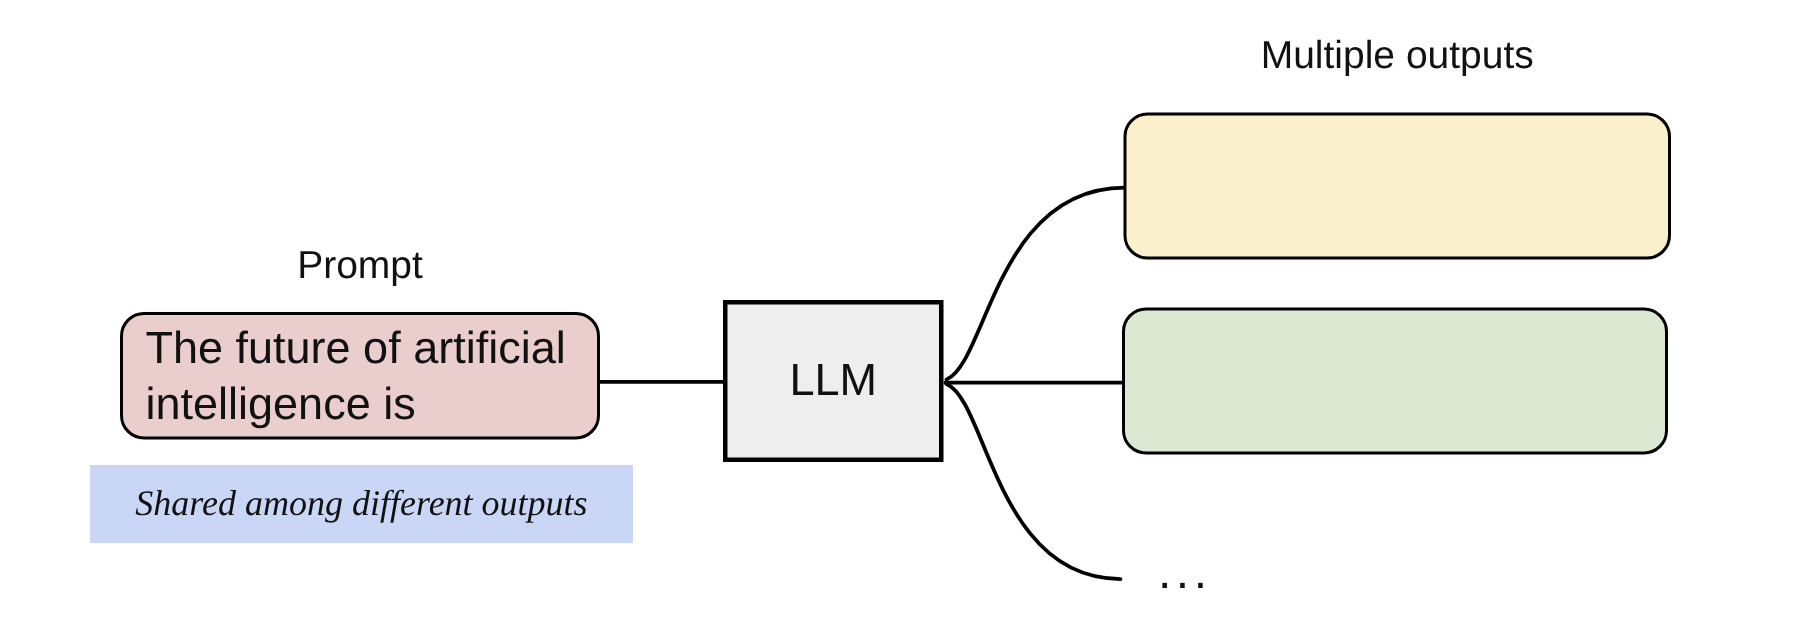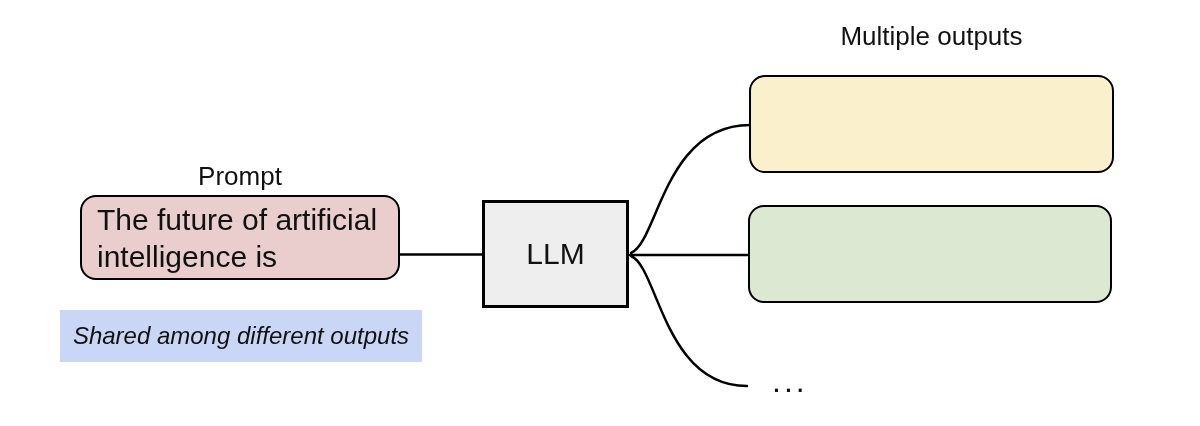--- a/index.html
+++ b/index.html
@@ -19,32 +19,33 @@
     text-align: center;
     color: #111111;
   }
   .node-box {
     border: 2.5px solid var(--stroke, #000);
     display: flex;
     align-items: center;
   }
   .rounded { border-radius: 16px; }
   .prompt-box {
-    left: 80px; top: 195px; width: 320px; height: 85px;
+    left: 80px; top: 208px; width: 320px; height: 85px;
     background: var(--prompt-fill, #e9cecd);
     padding: 0 10px 0 15px;
     font-size: 30px;
     line-height: 37px;
   }
   .note-box {
     left: 60px; top: 310px; width: 362px; height: 52px;
     background: var(--note-fill, #cad6f5);
     display: flex; align-items: center; justify-content: center;
     font-style: italic;
     font-size: 24px;
+    font-family: Liberation Serif, serif;
   }
   .llm-box {
     left: 482px; top: 200px; width: 147px; height: 108px;
     background: var(--llm-fill, #eeeeee);
     border-width: 3px;
     justify-content: center;
     font-size: 30px;
   }
   .output-box-1 {
     left: 749px; top: 75px; width: 365px; height: 98px;

